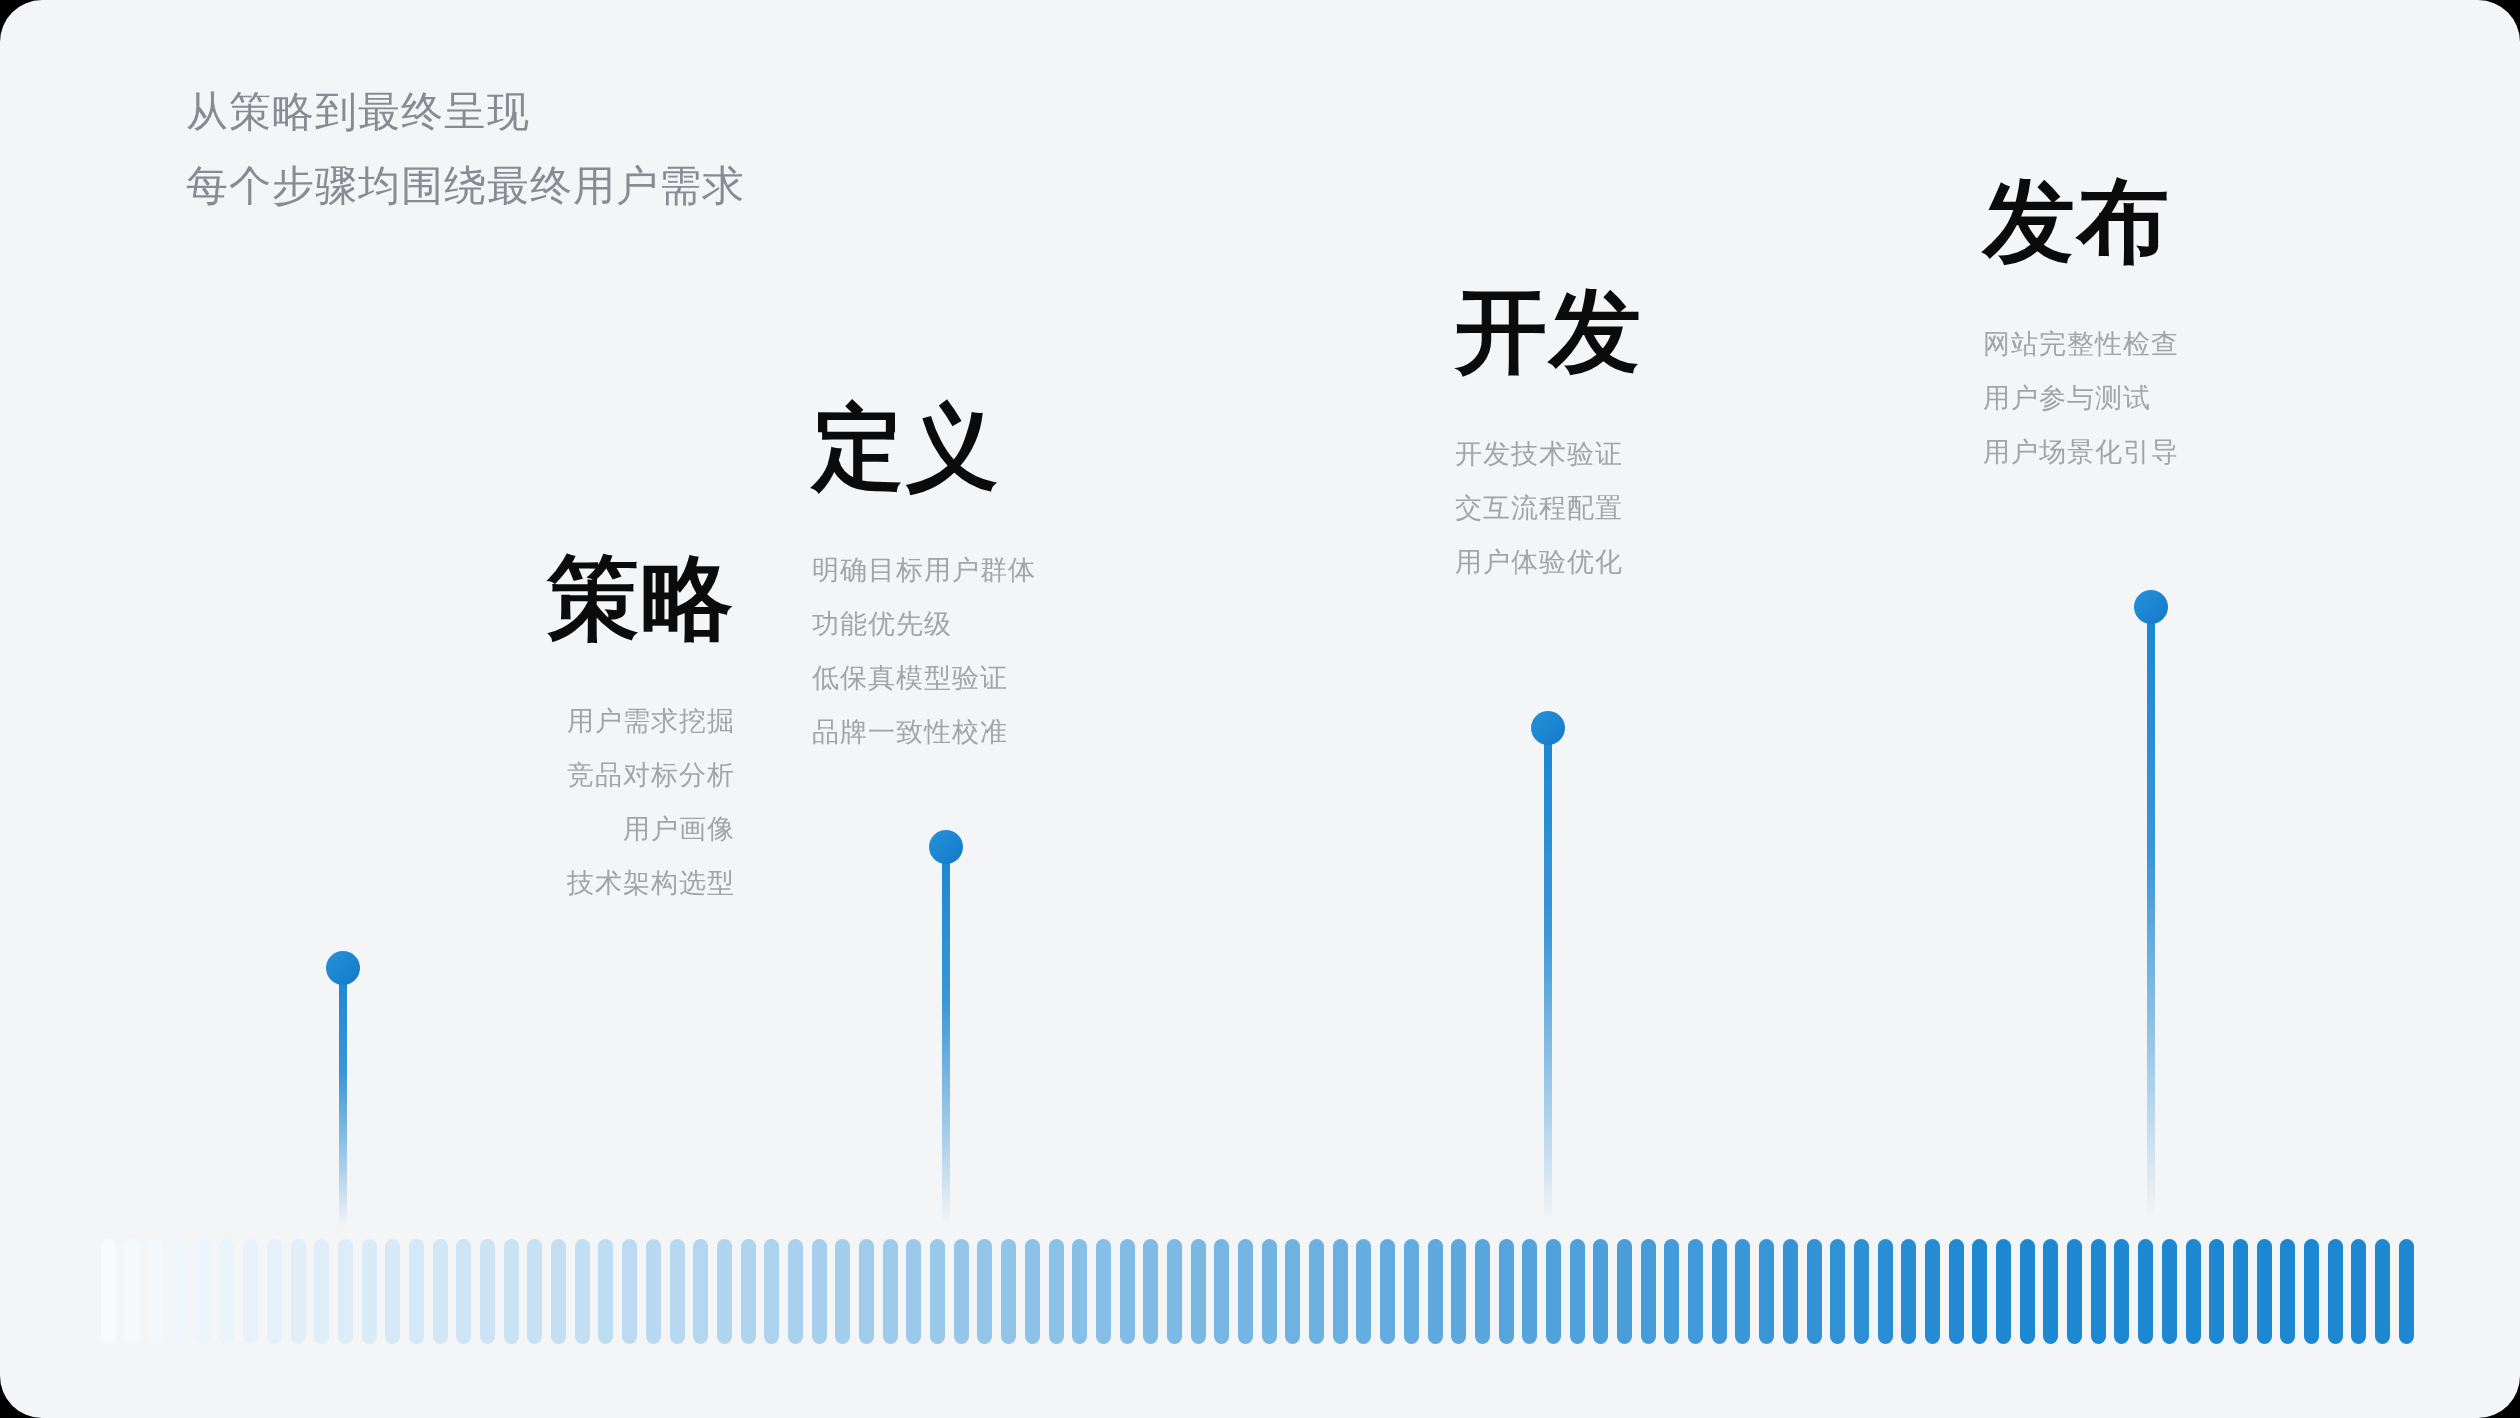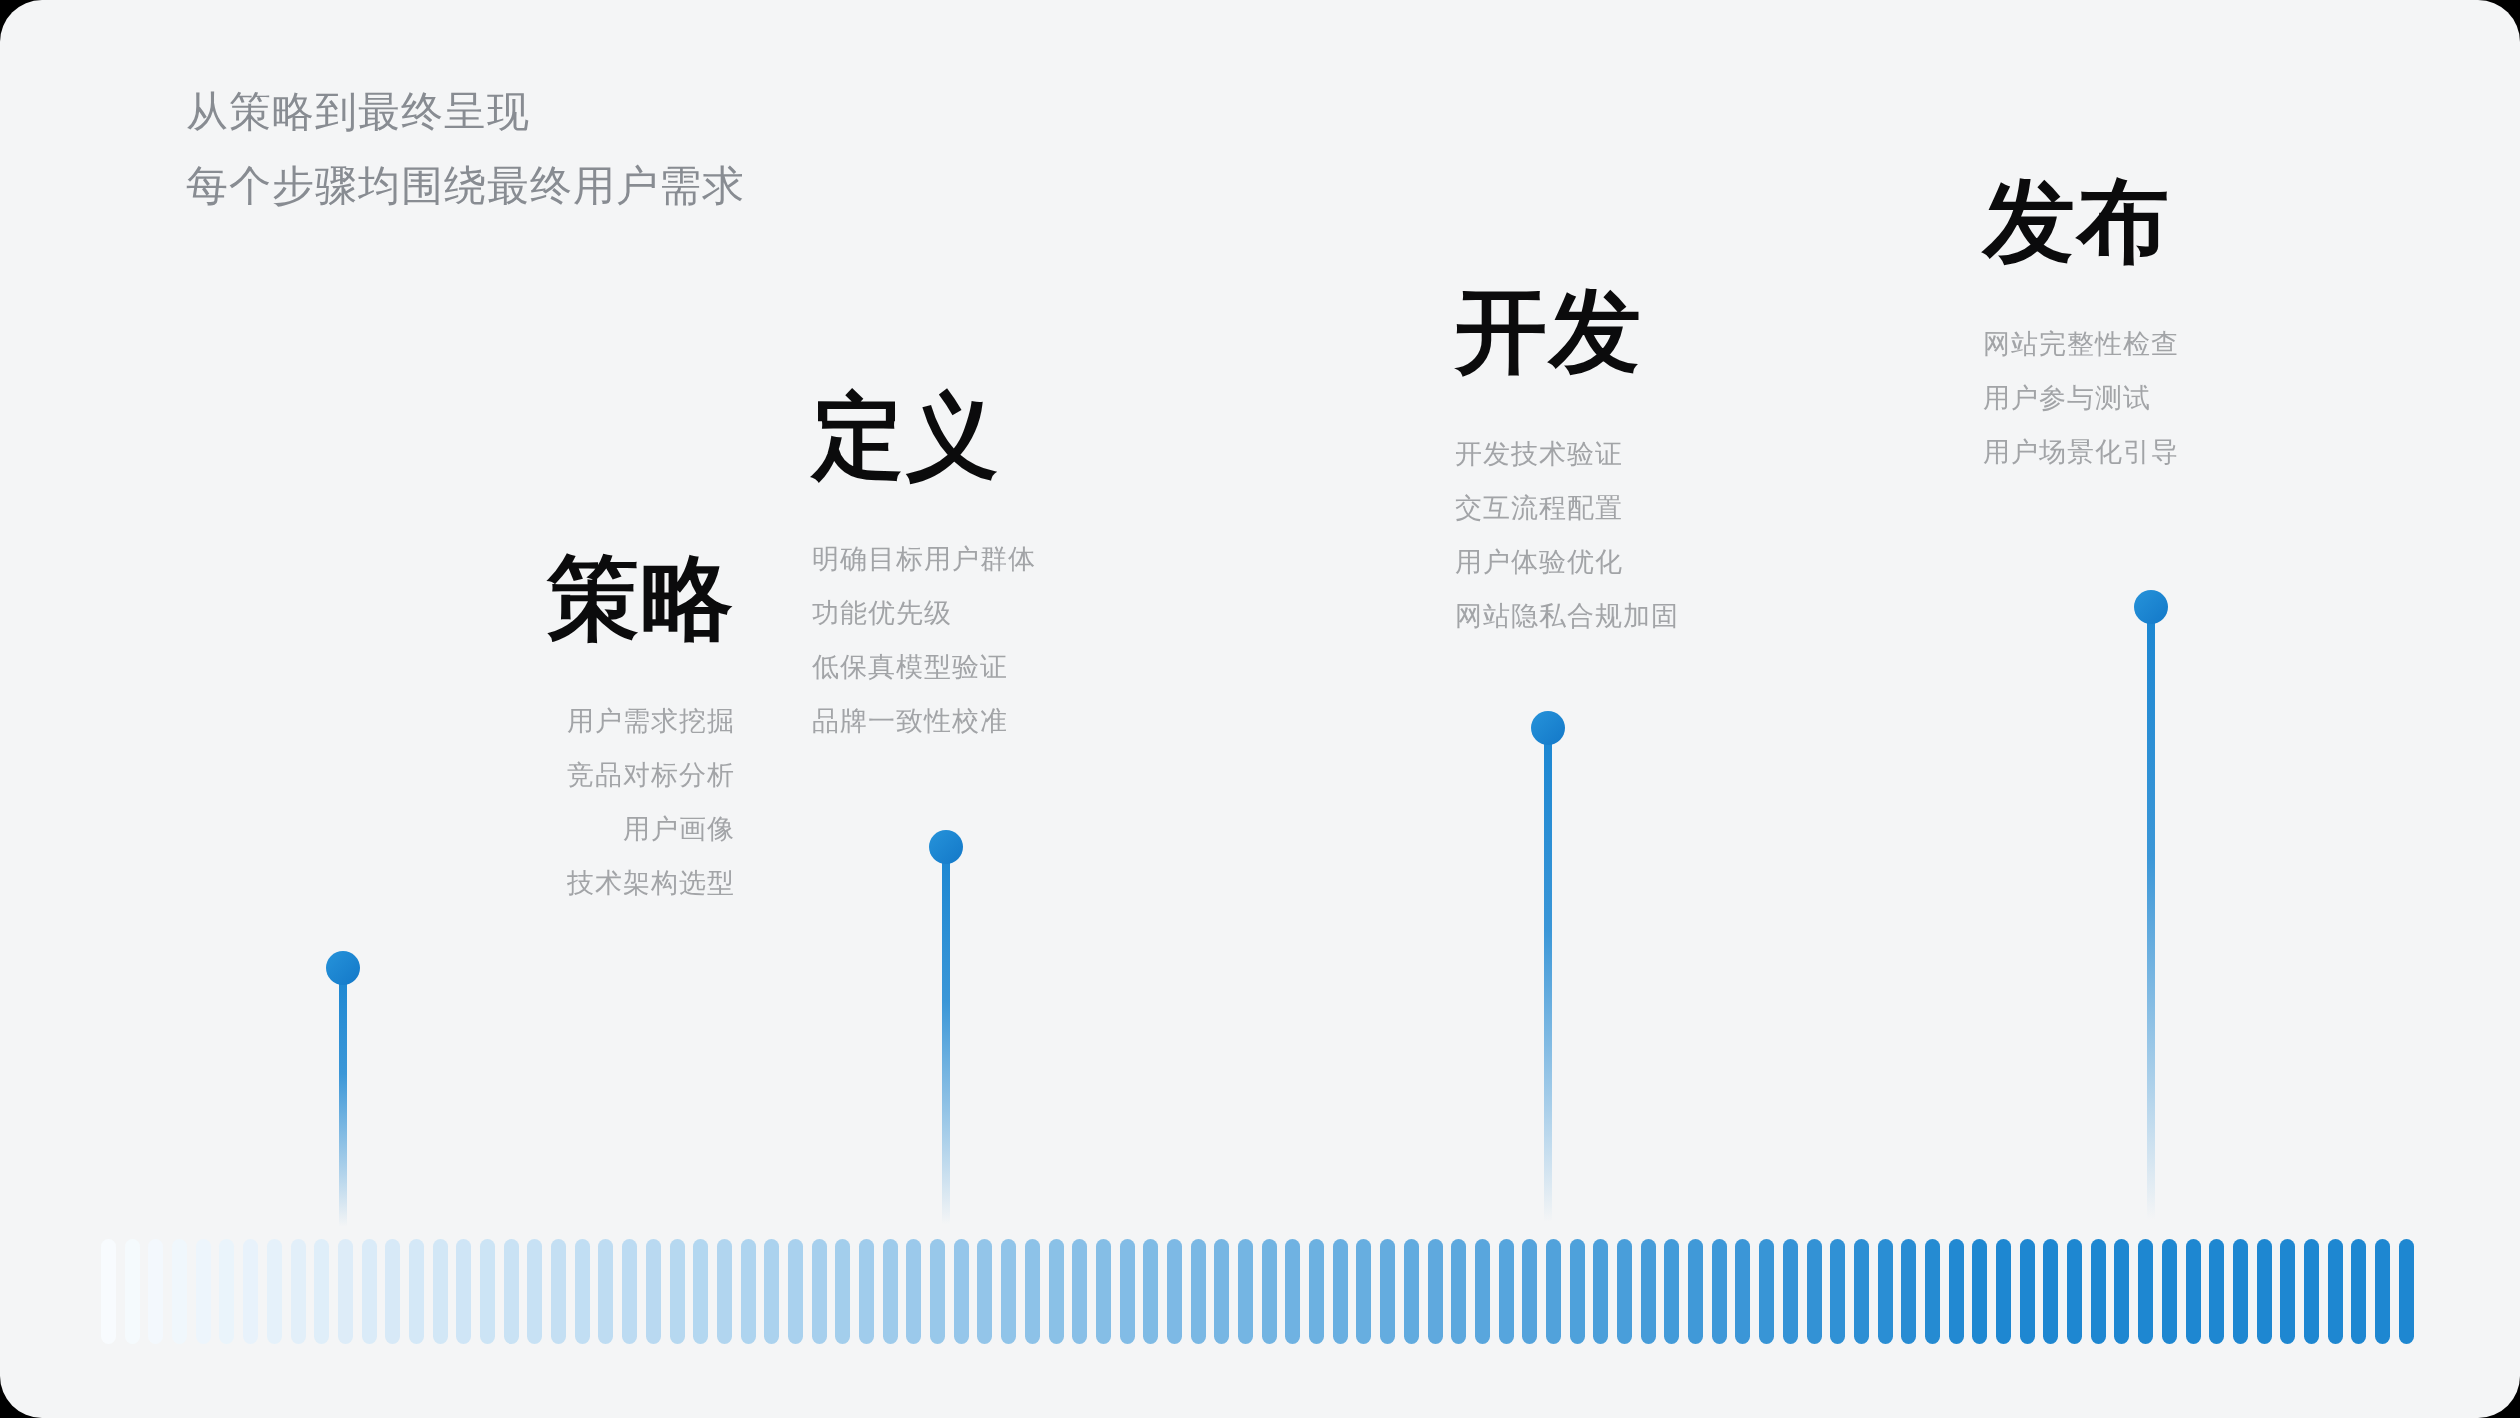--- a/index.html
+++ b/index.html
@@ -49,21 +49,21 @@
   }
   .stage .stage-item {
     font-size: 27px;
     line-height: 54px;
     font-weight: 400;
     color: #A2A4A7;
     letter-spacing: 1px;
     white-space: nowrap;
   }
   #stage-1 { left: 215px;  top: 550px; text-align: right; }
-  #stage-2 { left: 812px;  top: 388px; }
+  #stage-2 { left: 812px;  top: 399px; }
   #stage-3 { left: 1455px; top: 283px; }
   #stage-4 { left: 1983px; top: 173px; }
   
   .dot {
     position: absolute;
     width: 34px; height: 34px;
     border-radius: 50%;
     background: linear-gradient(135deg, #2693DA 0%, #1378C8 100%);
   }
   .stem {
@@ -130,21 +130,20 @@
       <div class="stage-item">品牌一致性校准</div>
     </div>
   </div>
 
   <div class="stage" id="stage-3">
     <div class="stage-title">开发</div>
     <div class="stage-items">
       <div class="stage-item">开发技术验证</div>
       <div class="stage-item">交互流程配置</div>
       <div class="stage-item">用户体验优化</div>
-      <div class="stage-item">网站隐私合规加固</div>
     </div>
   </div>
 
   <div class="stage" id="stage-4">
     <div class="stage-title">发布</div>
     <div class="stage-items">
       <div class="stage-item">网站完整性检查</div>
       <div class="stage-item">用户参与测试</div>
       <div class="stage-item">用户场景化引导</div>
     </div>

